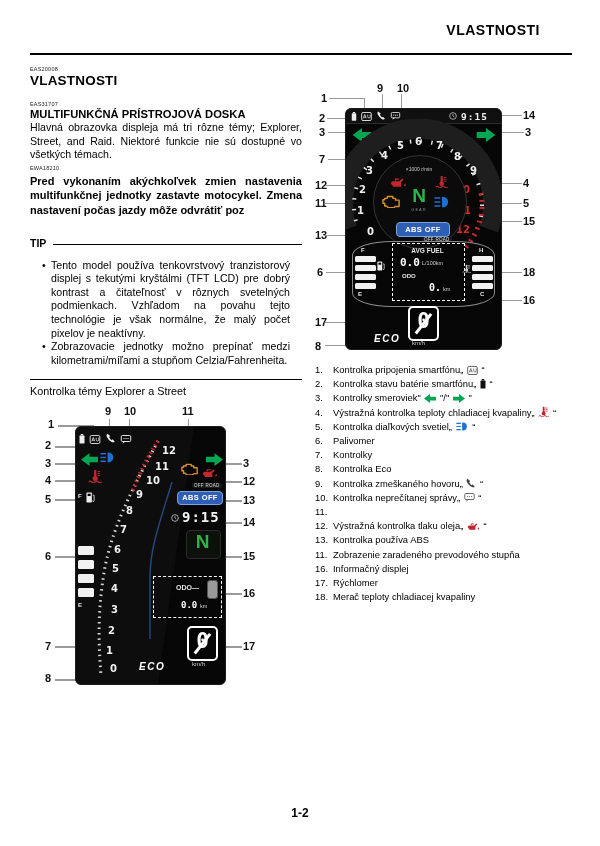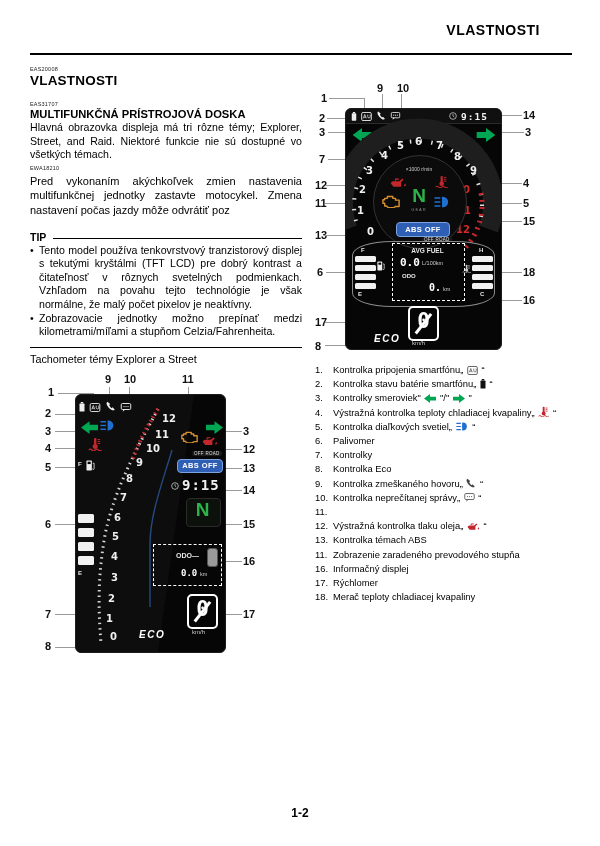--- a/index.html
+++ b/index.html
@@ -13,25 +13,25 @@
   .col-l{position:absolute;left:30px;top:66px;width:272px;}
   .col-r{position:absolute;left:313px;top:68px;width:262px;}
   .code{font-size:5.5px;color:#222;letter-spacing:.2px;line-height:7px;}
   h1{font-size:13.5px;font-weight:bold;margin:0 0 13px 0;letter-spacing:.2px;}
   h2{font-size:11.2px;font-weight:bold;margin:0 0 1px 0;}
   p.body{font-size:10.6px;line-height:13.6px;text-align:justify;margin:0;}
   .warn-head{position:relative;height:16px;margin:2px 0 3px 0;}
   .warn-box{display:inline-flex;align-items:center;gap:4px;background:#000;color:#fff;
             font-weight:bold;font-size:10px;padding:1px 9px 2px 4px;}
   .warn-line{position:absolute;left:97px;right:0;bottom:1px;border-bottom:1.6px solid #000;}
-  p.warn-body{font-size:11px;font-weight:normal;line-height:14.6px;text-align:justify;margin:2px 0 9px 0;}
+  p.warn-body{font-size:11px;font-weight:bold;line-height:14.6px;text-align:justify;margin:2px 0 15px 0;}
   .tip-head{position:relative;height:14px;margin-bottom:3px;}
   .tip-label{font-size:10.5px;font-weight:bold;text-align:center;}
   .tip-line{position:absolute;left:23px;right:0;bottom:2px;border-bottom:1.2px solid #000;}
-  ul.tips{margin:0;padding:0;list-style:none;font-size:10.6px;line-height:13.6px;text-align:justify;}
+  ul.tips{margin:12px;padding:0;list-style:none;font-size:10.6px;line-height:13.6px;text-align:justify;}
   ul.tips li{position:relative;padding-left:9px;margin:0;}
   ul.tips li::before{content:"\2022";position:absolute;left:0;top:0;}
   .sect-line{border-top:1.4px solid #000;margin-top:8px;}
   .fig-cap{font-size:10.8px;margin:5px 0 6px 0;}
   .fig-cap b{font-weight:normal;}
   
   .fig{position:relative;}
   .fig-exp{width:257px;height:272px;margin-top:15px;}
   .fig-str{width:275px;height:294px;}
   .co{position:absolute;font-size:11px;font-weight:bold;color:#111;line-height:11px;}
@@ -144,21 +144,21 @@
     <div class="tip-head">
       <span class="tip-label">TIP</span>
       <span class="tip-line"></span>
     </div>
     <ul class="tips">
       <li>Tento model používa tenkovrstvový tranzistorový displej s tekutými kryštálmi (TFT LCD) pre dobrý kontrast a čitateľnosť v rôznych svetelných podmienkach. Vzhľadom na povahu tejto technológie je však normálne, že malý počet pixelov je neaktívny.</li>
       <li>Zobrazovacie jednotky možno prepínať medzi kilometrami/míľami a stupňom Celzia/Fahrenheita.</li>
     </ul>
     <div class="sect-line"></div>
     <div class="fig-cap">
-      <span>Tachometer témy</span>
+      <span>Kontrolka témy</span>
       <b>Explorer</b>
       <span>a</span>
       <b>Street</b>
     </div>
 
     <div class="fig fig-str">
 
       <span class="co" style="left:75px;top:3px">9</span>
       <span class="co" style="left:94px;top:3px">10</span>
       <span class="co" style="left:152px;top:3px">11</span>
@@ -496,21 +496,21 @@
           <span class="ln">11.</span>
         </li>
       <li>
           <span class="ln">12.</span>
           <span class="lt"><span>Výstražná kontrolka tlaku oleja</span><span>„ </span><svg class="lic" style="color:#c1272d" width="13" height="9">
               <use href="#sym-oil"></use>
             </svg><span> “</span></span>
         </li>
       <li>
           <span class="ln">13.</span>
-          <span class="lt">Kontrolka témach ABS</span>
+          <span class="lt">Kontrolka používa ABS</span>
         </li>
       <li>
           <span class="ln">11.</span>
           <span class="lt">Zobrazenie zaradeného prevodového stupňa</span>
         </li>
       <li>
           <span class="ln">16.</span>
           <span class="lt">Informačný displej</span>
         </li>
       <li>

